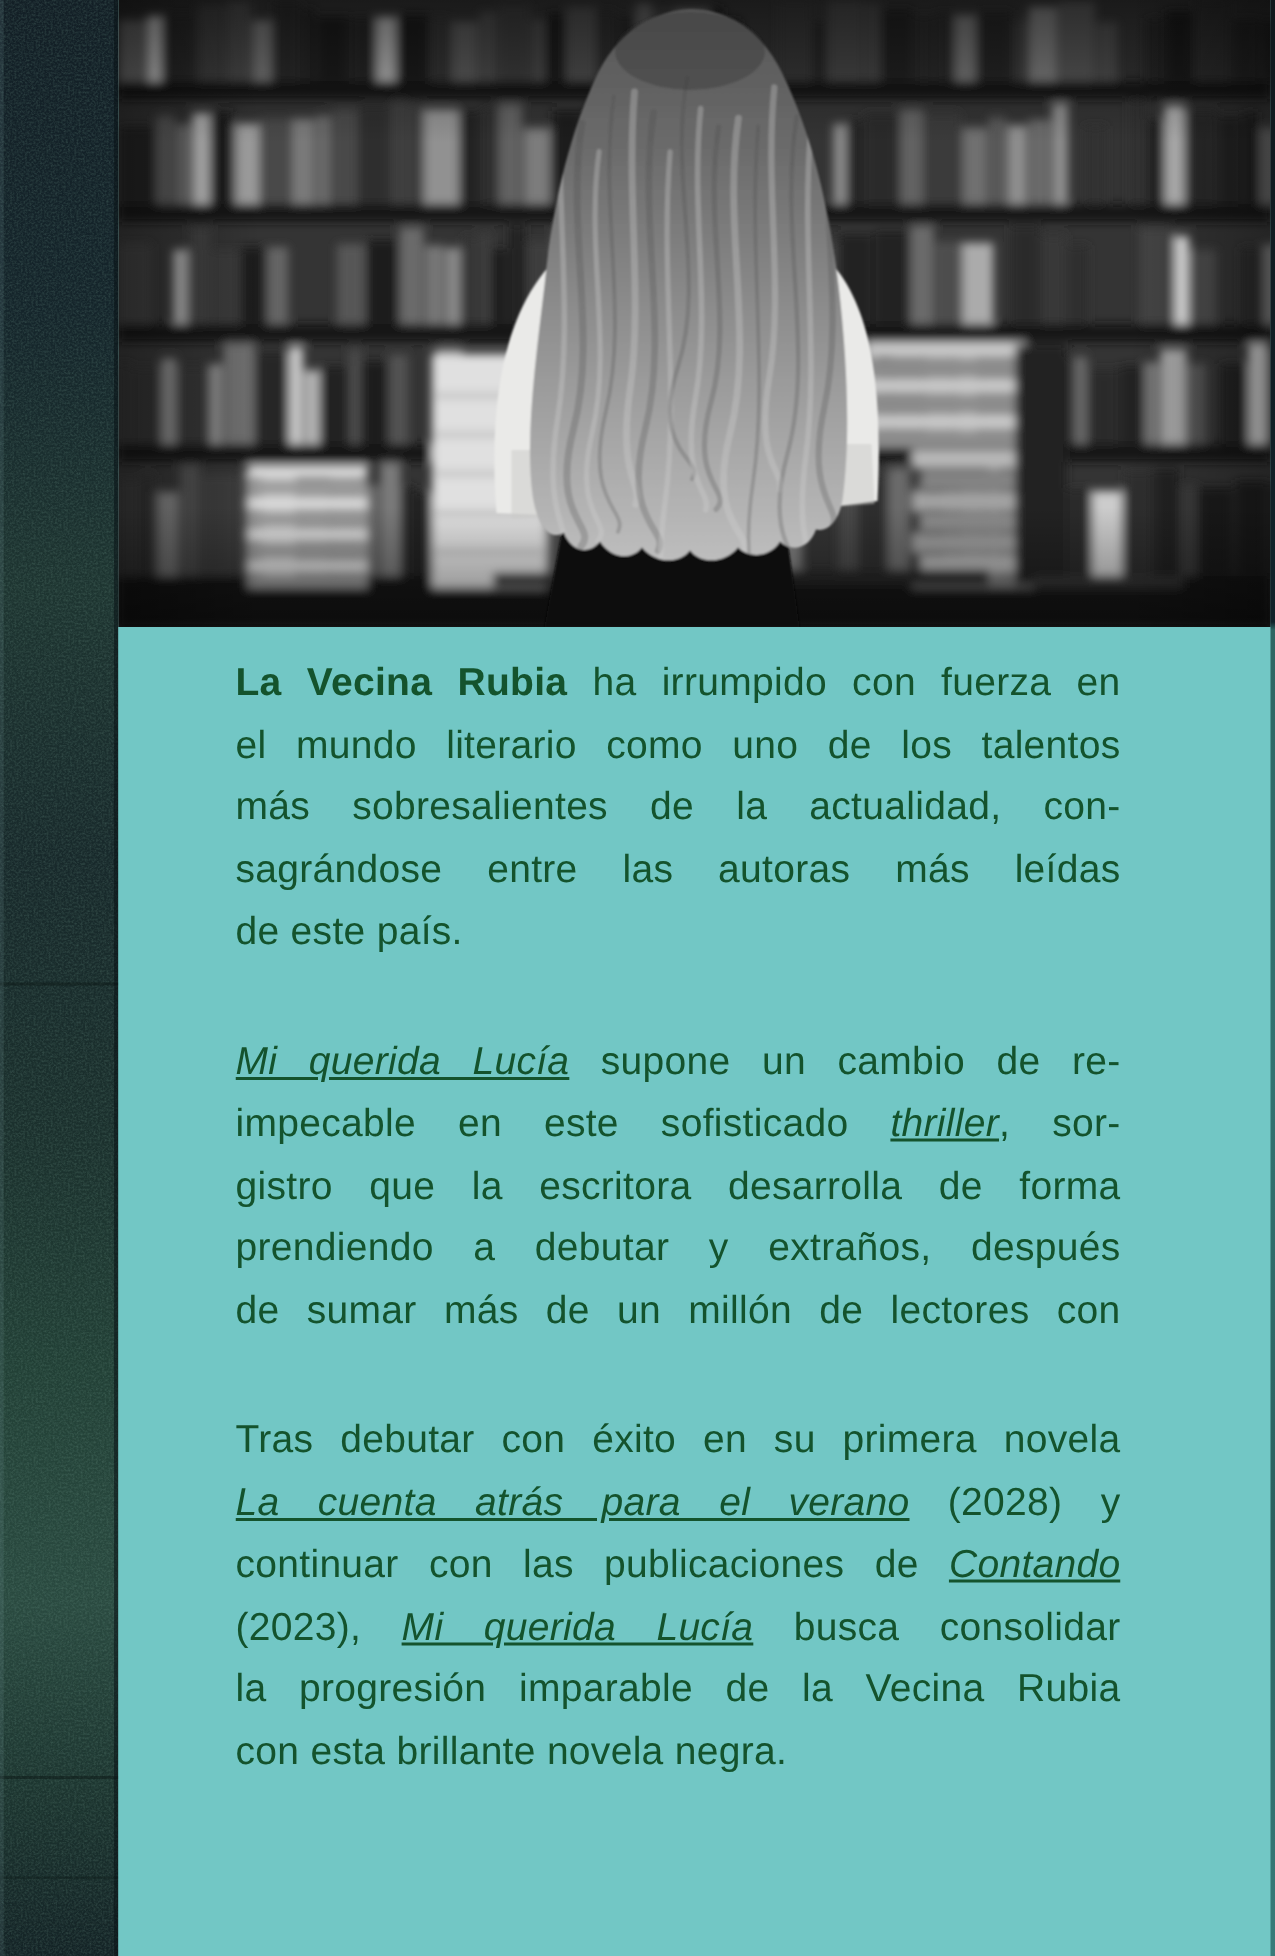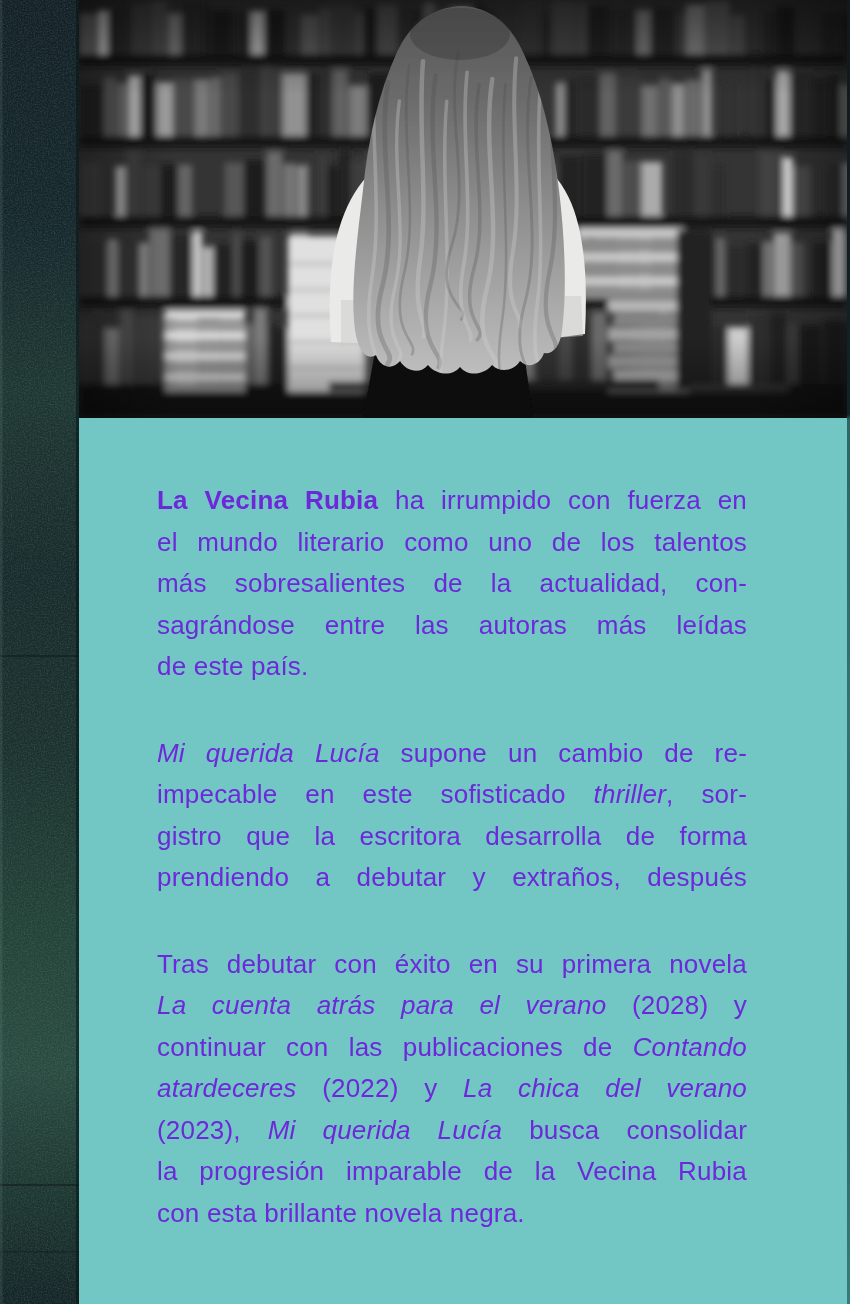--- a/index.html
+++ b/index.html
@@ -9,31 +9,31 @@
   }
   .spine{position:absolute;left:0;top:0;width:79px;height:1304px;}
   .spine svg{display:block;}
   .photo{position:absolute;left:79px;top:0;width:768px;height:418px;background:#343434;}
   .photo svg{display:block;}
   .panel{position:absolute;left:79px;top:418px;width:768px;height:886px;background:#72c7c5;}
   .right-edge{
     position:absolute;right:0;top:0;width:3px;height:1304px;z-index:5;
     background:linear-gradient(180deg,#10191d 0%,#11232a 31.8%,#2e6663 32.2%,#337371 55%,#2b615f 78%,#377c7a 100%);
   }
-  .bio{padding:16px 100px 0 78px;color:#6d28d9;margin-top:46px;}
+  .bio{padding:16px 100px 0 78px;color:#14532d;}
   .para{margin:0;}
   .para + .para{margin-top:45px;}
   .line{
     font-size:26px;line-height:41.5px;height:41.5px;overflow:hidden;
     letter-spacing:0.2px;
     text-align:justify;text-align-last:justify;
   }
   .line.last{text-align-last:left;}
   .b{font-weight:bold;}
-  .i{font-style:italic;}
+  .i{font-style:italic;text-decoration:underline;}
 </style>
 </head>
 <body>
 
 <div class="cover">
 
   <div class="spine">
     <svg viewBox="0 0 79 1304" width="79" height="1304" preserveAspectRatio="none">
       <defs>
         <linearGradient id="spG" x1="0" y1="0" x2="0" y2="1">
@@ -413,27 +413,27 @@
         <div class="line"><span>más sobresalientes de la actualidad, con-</span></div>
         <div class="line"><span>sagrándose entre las autoras más leídas</span></div>
         <div class="line last"><span>de este país.</span></div>
       </div>
 
       <div class="para">
         <div class="line"><span class="i">Mi querida Lucía</span><span> supone un cambio de re-</span></div>
         <div class="line"><span>impecable en este sofisticado </span><span class="i">thriller</span><span>, sor-</span></div>
         <div class="line"><span>gistro que la escritora desarrolla de forma</span></div>
         <div class="line"><span>prendiendo a debutar y extraños, después</span></div>
+        <div class="line"><span>de sumar más de un millón de lectores con</span></div>
       </div>
 
       <div class="para">
         <div class="line"><span>Tras debutar con éxito en su primera novela</span></div>
         <div class="line"><span class="i">La cuenta atrás para el verano</span><span> (2028) y</span></div>
         <div class="line"><span>continuar con las publicaciones de </span><span class="i">Contando</span></div>
-        <div class="line"><span class="i">atardeceres</span><span> (2022) y </span><span class="i">La chica del verano</span></div>
         <div class="line"><span>(2023), </span><span class="i">Mi querida Lucía</span><span> busca consolidar</span></div>
         <div class="line"><span>la progresión imparable de la Vecina Rubia</span></div>
         <div class="line last"><span>con esta brillante novela negra.</span></div>
       </div>
 
     </div>
   </div>
 
   <div class="right-edge"></div>
 </div>

